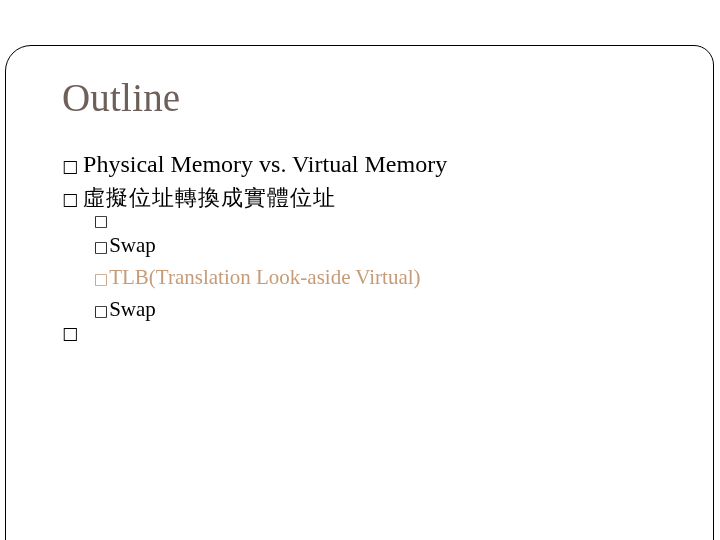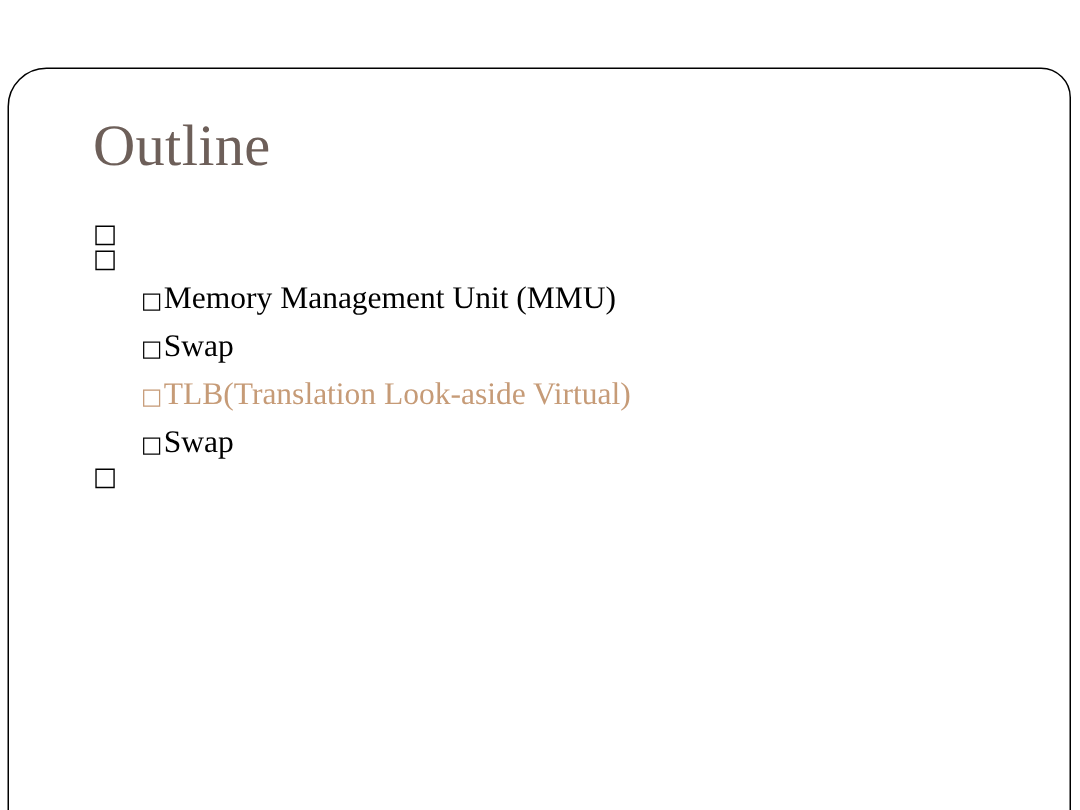--- a/index.html
+++ b/index.html
@@ -110,27 +110,28 @@
 <div id="slide">
 
   <div id="slide-frame"></div>
 
   <div id="slide-title">Outline</div>
 
   <div id="outline-body">
 
   <div class="bullet-line level-1" style="color: rgb(0, 0, 0);">
         <span class="bullet-marker">□</span>
+        <span class="bullet-text">Physical Memory vs. Virtual Memory</span>
       </div>
       <div class="bullet-line level-1" style="color: rgb(0, 0, 0);">
         <span class="bullet-marker">□</span>
+        <span class="bullet-text cjk">虛擬位址轉換成實體位址</span>
       </div>
       <div class="bullet-line level-2" style="color: rgb(0, 0, 0);">
         <span class="bullet-marker">□</span>
-        <span class="bullet-text">Memory Management Unit (MMU)</span>
       </div>
       <div class="bullet-line level-2" style="color: rgb(0, 0, 0);">
         <span class="bullet-marker">□</span>
         <span class="bullet-text">Swap</span>
       </div>
       <div class="bullet-line level-2" style="color: rgb(198, 155, 119);">
         <span class="bullet-marker">□</span>
         <span class="bullet-text">TLB(Translation Look-aside Virtual)</span>
       </div>
       <div class="bullet-line level-2" style="color: rgb(0, 0, 0);">

